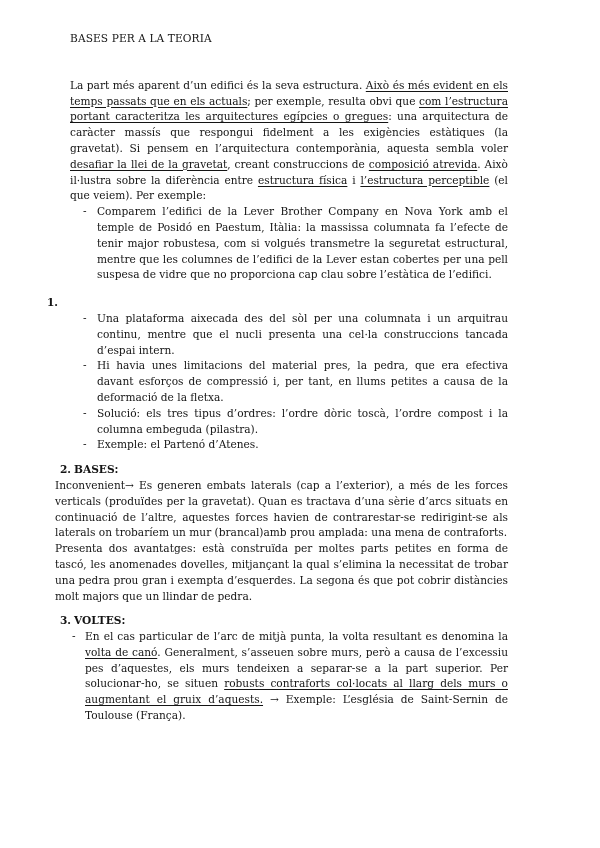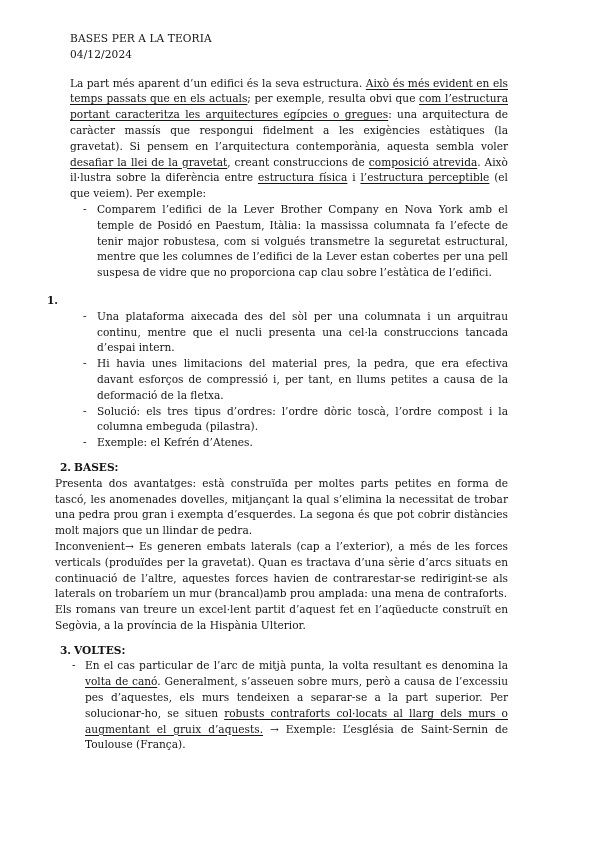--- a/index.html
+++ b/index.html
@@ -14,21 +14,21 @@
     width:580px; height:848px;
     background:#ffffff;
     padding:31px 72px 30px 70px;
     font-size:10.6px;
     line-height:15.8px;
   }
   .doc-header { text-align:left; }
   .doc-title, .doc-date { letter-spacing:0.1px; }
   .body-text { text-align:justify; }
   .u { text-decoration:underline; text-underline-offset:2px; }
-  .intro-par { margin-top:13px; }
+  .intro-par { margin-top:31px; }
   ul.blist { list-style:none; }
   ul.blist li { display:flex; align-items:flex-start; }
   .dash { flex:0 0 14px; text-align:left; }
   .btext { flex:1 1 auto; text-align:justify; }
   .intro-list { padding-left:13px; }
 
   .section { margin-top:12px; }
   .sec-head { display:flex; font-weight:bold; }
   .sec-num { flex:0 0 21px; }
   .sec1 { margin-left:-7px; }
@@ -40,21 +40,20 @@
   .sec3-list { padding-left:17px; }
   .sec3-list .dash { flex:0 0 13px; }
 </style>
 </head>
 <body>
 
 <div class="page">
 
   <div class="doc-header">
     <div class="doc-title">BASES PER A LA TEORIA</div>
-    <div class="doc-date">04/12/2024</div>
   </div>
 
   <p class="body-text intro-par"><span>La part més aparent d’un edifici és la seva estructura. </span><span class="u">Això és més evident en els temps passats que en els actuals</span><span>; per exemple, resulta obvi que </span><span class="u">com l’estructura portant caracteritza les arquitectures egípcies o gregues</span><span>: una arquitectura de caràcter massís que respongui fidelment a les exigències estàtiques (la gravetat). Si pensem en l’arquitectura contemporània, aquesta sembla voler </span><span class="u">desafiar la llei de la gravetat</span><span>, creant construccions de </span><span class="u">composició atrevida</span><span>. Això il·lustra sobre la diferència entre </span><span class="u">estructura física</span><span> i </span><span class="u">l’estructura perceptible</span><span> (el que veiem). Per exemple:</span></p>
 
   <ul class="blist intro-list">
     <li>
       <span class="dash">-</span>
       <span class="btext">Comparem l’edifici de la Lever Brother Company en Nova York amb el temple de Posidó en Paestum, Itàlia: la massissa columnata fa l’efecte de tenir major robustesa, com si volgués transmetre la seguretat estructural, mentre que les columnes de l’edifici de la Lever estan cobertes per una pell suspesa de vidre que no proporciona cap clau sobre l’estàtica de l’edifici.</span>
     </li>
   </ul>
@@ -71,33 +70,32 @@
       <li>
         <span class="dash">-</span>
         <span class="btext">Hi havia unes limitacions del material pres, la pedra, que era efectiva davant esforços de compressió i, per tant, en llums petites a causa de la deformació de la fletxa.</span>
       </li>
       <li>
         <span class="dash">-</span>
         <span class="btext">Solució: els tres tipus d’ordres: l’ordre dòric toscà, l’ordre compost i la columna embeguda (pilastra).</span>
       </li>
       <li>
         <span class="dash">-</span>
-        <span class="btext">Exemple: el Kefrén d’Atenes.</span>
+        <span class="btext">Exemple: el Partenó d’Atenes.</span>
       </li>
     </ul>
   </div>
 
   <div class="section sec23">
     <div class="sec-head">
       <span class="sec-num">2.</span>
       <span class="sec-title">BASES:</span>
     </div>
+    <p class="body-text">Inconvenient→ Es generen embats laterals (cap a l’exterior), a més de les forces verticals (produïdes per la gravetat). Quan es tractava d’una sèrie d’arcs situats en continuació de l’altre, aquestes forces havien de contrarestar-se redirigint-se als laterals on trobaríem un mur (brancal)amb prou amplada: una mena de contraforts.</p>
     <p class="body-text">Presenta dos avantatges: està construïda per moltes parts petites en forma de tascó, les anomenades dovelles, mitjançant la qual s’elimina la necessitat de trobar una pedra prou gran i exempta d’esquerdes. La segona és que pot cobrir distàncies molt majors que un llindar de pedra.</p>
-    <p class="body-text">Inconvenient→ Es generen embats laterals (cap a l’exterior), a més de les forces verticals (produïdes per la gravetat). Quan es tractava d’una sèrie d’arcs situats en continuació de l’altre, aquestes forces havien de contrarestar-se redirigint-se als laterals on trobaríem un mur (brancal)amb prou amplada: una mena de contraforts.</p>
-    <p class="body-text">Els romans van treure un excel·lent partit d’aquest fet en l’aqüeducte construït en Segòvia, a la província de la Hispània Ulterior.</p>
   </div>
 
   <div class="section sec23">
     <div class="sec-head">
       <span class="sec-num">3.</span>
       <span class="sec-title">VOLTES:</span>
     </div>
     <ul class="blist sec3-list">
       <li>
         <span class="dash">-</span>

